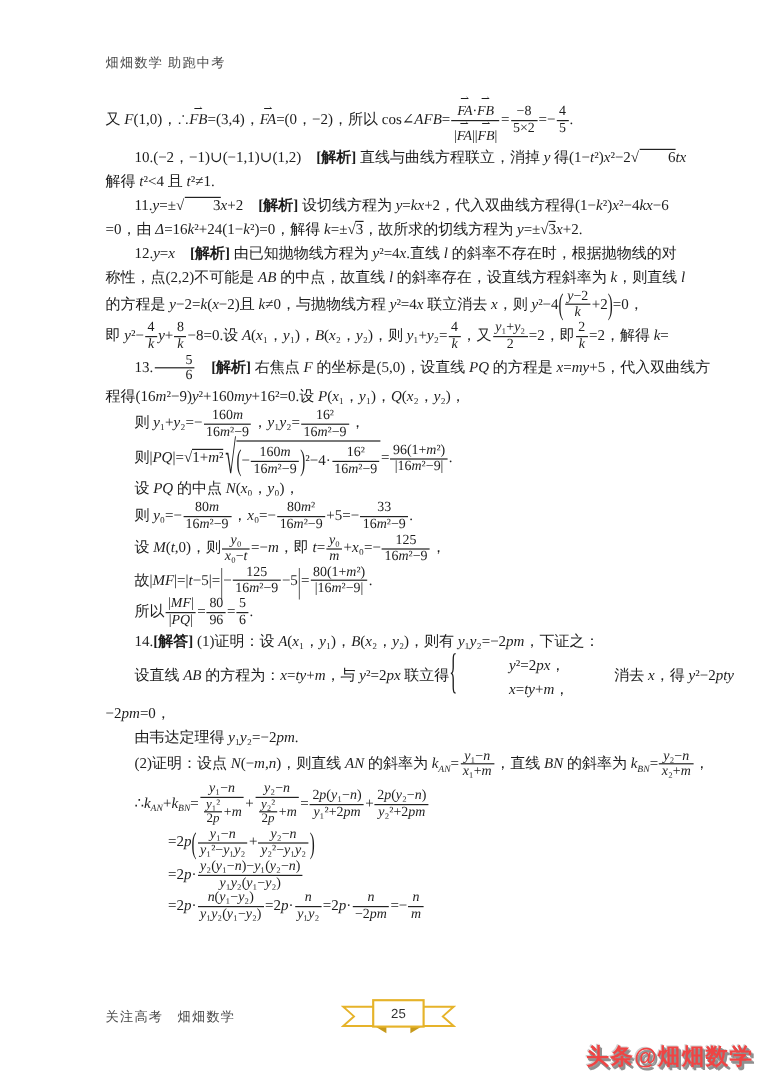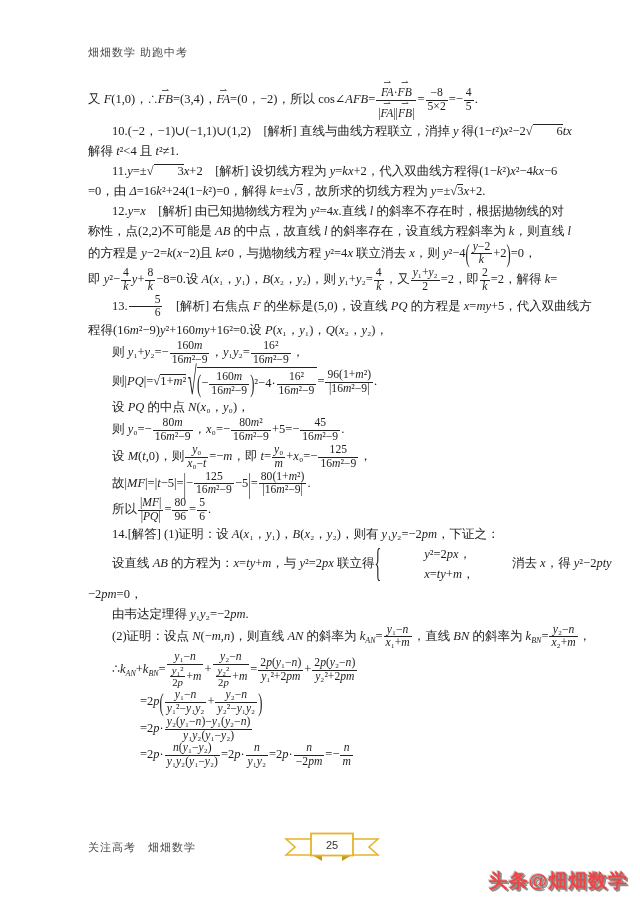--- a/index.html
+++ b/index.html
@@ -6,21 +6,21 @@
   body{width:640px;height:905px;position:relative;background:#ffffff;overflow:hidden;
        font-family:"Liberation Serif","DejaVu Serif",serif;color:#1c1c1c;}
   .hdr{position:absolute;left:88px;top:45px;font-size:11px;color:#4a4a4a;
        font-family:"Liberation Sans",sans-serif;letter-spacing:1px;}
   .content{position:absolute;left:88px;top:80px;width:482px;font-size:12.5px;}
   .ln{line-height:20px;white-space:nowrap;}
   .d1{text-indent:24px;}
   .d2{margin-left:24px;}
   .d3{margin-left:52px;}
   i{font-style:italic;}
-  b{font-weight:normal;}
+  b{font-weight:bold;}
   
   .f{display:inline-block;vertical-align:middle;text-align:center;line-height:1.1;
      font-size:.93em;margin:0 1px;}
   .f>b{display:block;font-weight:normal;border-bottom:1px solid #222;padding:0 2px;}
   .f>s{display:block;text-decoration:none;padding:0 2px;}
   
   .q{white-space:nowrap;}
   .q>span{display:inline-block;border-top:1px solid #222;line-height:1.05;}
   
   .Q{display:inline-block;transform:scale(1.3,3.1);transform-origin:60% 50%;
@@ -63,21 +63,21 @@
     <div class="ln ">=0，由 <i>Δ</i>=16<i>k</i>²+24(1−<i>k</i>²)=0，解得 <i>k</i>=±<span class="q">√<span>3</span></span>，故所求的切线方程为 <i>y</i>=±<span class="q">√<span>3</span></span><i>x</i>+2.</div>
     <div class="ln d1">12.<i>y</i>=<i>x</i>　<b>[解析]</b> 由已知抛物线方程为 <i>y</i>²=4<i>x</i>.直线 <i>l</i> 的斜率不存在时，根据抛物线的对</div>
     <div class="ln ">称性，点(2,2)不可能是 <i>AB</i> 的中点，故直线 <i>l</i> 的斜率存在，设直线方程斜率为 <i>k</i>，则直线 <i>l</i></div>
     <div class="ln ">的方程是 <i>y</i>−2=<i>k</i>(<i>x</i>−2)且 <i>k</i>≠0，与抛物线方程 <i>y</i>²=4<i>x</i> 联立消去 <i>x</i>，则 <i>y</i>²−4<span class="g">(</span><span class="f"><b><i>y</i>−2</b><s><i>k</i></s></span>+2<span class="g">)</span>=0，</div>
     <div class="ln ">即 <i>y</i>²−<span class="f"><b>4</b><s><i>k</i></s></span><i>y</i>+<span class="f"><b>8</b><s><i>k</i></s></span>−8=0.设 <i>A</i>(<i>x</i>₁，<i>y</i>₁)，<i>B</i>(<i>x</i>₂，<i>y</i>₂)，则 <i>y</i>₁+<i>y</i>₂=<span class="f"><b>4</b><s><i>k</i></s></span>，又<span class="f"><b><i>y</i>₁+<i>y</i>₂</b><s>2</s></span>=2，即<span class="f"><b>2</b><s><i>k</i></s></span>=2，解得 <i>k</i>=</div>
     <div class="ln d1">13.<span class="f"><b>5</b><s>6</s></span>　<b>[解析]</b> 右焦点 <i>F</i> 的坐标是(5,0)，设直线 <i>PQ</i> 的方程是 <i>x</i>=<i>my</i>+5，代入双曲线方</div>
     <div class="ln ">程得(16<i>m</i>²−9)<i>y</i>²+160<i>my</i>+16²=0.设 <i>P</i>(<i>x</i>₁，<i>y</i>₁)，<i>Q</i>(<i>x</i>₂，<i>y</i>₂)，</div>
     <div class="ln d2">则 <i>y</i>₁+<i>y</i>₂=−<span class="f"><b>160<i>m</i></b><s>16<i>m</i>²−9</s></span>，<i>y</i>₁<i>y</i>₂=<span class="f"><b>16²</b><s>16<i>m</i>²−9</s></span>，</div>
     <div class="ln d2">则|<i>PQ</i>|=<span class="q">√<span>1+<i>m</i>²</span></span><span class="Q">√</span><span class="qb"><span class="g">(</span>−<span class="f"><b>160<i>m</i></b><s>16<i>m</i>²−9</s></span><span class="g">)</span>²−4·<span class="f"><b>16²</b><s>16<i>m</i>²−9</s></span></span>=<span class="f"><b>96(1+<i>m</i>²)</b><s>|16<i>m</i>²−9|</s></span>.</div>
     <div class="ln d2">设 <i>PQ</i> 的中点 <i>N</i>(<i>x</i>₀，<i>y</i>₀)，</div>
-    <div class="ln d2">则 <i>y</i>₀=−<span class="f"><b>80<i>m</i></b><s>16<i>m</i>²−9</s></span>，<i>x</i>₀=−<span class="f"><b>80<i>m</i>²</b><s>16<i>m</i>²−9</s></span>+5=−<span class="f"><b>45</b><s>16<i>m</i>²−9</s></span>.</div>
+    <div class="ln d2">则 <i>y</i>₀=−<span class="f"><b>80<i>m</i></b><s>16<i>m</i>²−9</s></span>，<i>x</i>₀=−<span class="f"><b>80<i>m</i>²</b><s>16<i>m</i>²−9</s></span>+5=−<span class="f"><b>33</b><s>16<i>m</i>²−9</s></span>.</div>
     <div class="ln d2">设 <i>M</i>(<i>t</i>,0)，则<span class="f"><b><i>y</i>₀</b><s><i>x</i>₀−<i>t</i></s></span>=−<i>m</i>，即 <i>t</i>=<span class="f"><b><i>y</i>₀</b><s><i>m</i></s></span>+<i>x</i>₀=−<span class="f"><b>125</b><s>16<i>m</i>²−9</s></span>，</div>
     <div class="ln d2">故|<i>MF</i>|=|<i>t</i>−5|=<span class="B">|</span>−<span class="f"><b>125</b><s>16<i>m</i>²−9</s></span>−5<span class="B">|</span>=<span class="f"><b>80(1+<i>m</i>²)</b><s>|16<i>m</i>²−9|</s></span>.</div>
     <div class="ln d2">所以<span class="f"><b>|<i>MF</i>|</b><s>|<i>PQ</i>|</s></span>=<span class="f"><b>80</b><s>96</s></span>=<span class="f"><b>5</b><s>6</s></span>.</div>
     <div class="ln d1">14.<b>[解答]</b> (1)证明：设 <i>A</i>(<i>x</i>₁，<i>y</i>₁)，<i>B</i>(<i>x</i>₂，<i>y</i>₂)，则有 <i>y</i>₁<i>y</i>₂=−2<i>pm</i>，下证之：</div>
     <div class="ln d2">设直线 <i>AB</i> 的方程为：<i>x</i>=<i>ty</i>+<i>m</i>，与 <i>y</i>²=2<i>px</i> 联立得<span class="G">{</span><span class="k"><span><i>y</i>²=2<i>px</i>，</span><span><i>x</i>=<i>ty</i>+<i>m</i>，</span></span>　　　消去 <i>x</i>，得 <i>y</i>²−2<i>pty</i></div>
     <div class="ln ">−2<i>pm</i>=0，</div>
     <div class="ln d2">由韦达定理得 <i>y</i>₁<i>y</i>₂=−2<i>pm</i>.</div>
     <div class="ln d2">(2)证明：设点 <i>N</i>(−<i>m</i>,<i>n</i>)，则直线 <i>AN</i> 的斜率为 <i>k</i><sub>AN</sub>=<span class="f"><b><i>y</i>₁−<i>n</i></b><s><i>x</i>₁+<i>m</i></s></span>，直线 <i>BN</i> 的斜率为 <i>k</i><sub>BN</sub>=<span class="f"><b><i>y</i>₂−<i>n</i></b><s><i>x</i>₂+<i>m</i></s></span>，</div>
     <div class="ln d2">∴<i>k</i><sub>AN</sub>+<i>k</i><sub>BN</sub>=<span class="f"><b><i>y</i>₁−<i>n</i></b><s><span class="f"><b><i>y</i>₁²</b><s>2<i>p</i></s></span>+<i>m</i></s></span>+<span class="f"><b><i>y</i>₂−<i>n</i></b><s><span class="f"><b><i>y</i>₂²</b><s>2<i>p</i></s></span>+<i>m</i></s></span>=<span class="f"><b>2<i>p</i>(<i>y</i>₁−<i>n</i>)</b><s><i>y</i>₁²+2<i>pm</i></s></span>+<span class="f"><b>2<i>p</i>(<i>y</i>₂−<i>n</i>)</b><s><i>y</i>₂²+2<i>pm</i></s></span></div>
     <div class="ln d3">=2<i>p</i><span class="g">(</span><span class="f"><b><i>y</i>₁−<i>n</i></b><s><i>y</i>₁²−<i>y</i>₁<i>y</i>₂</s></span>+<span class="f"><b><i>y</i>₂−<i>n</i></b><s><i>y</i>₂²−<i>y</i>₁<i>y</i>₂</s></span><span class="g">)</span></div>

